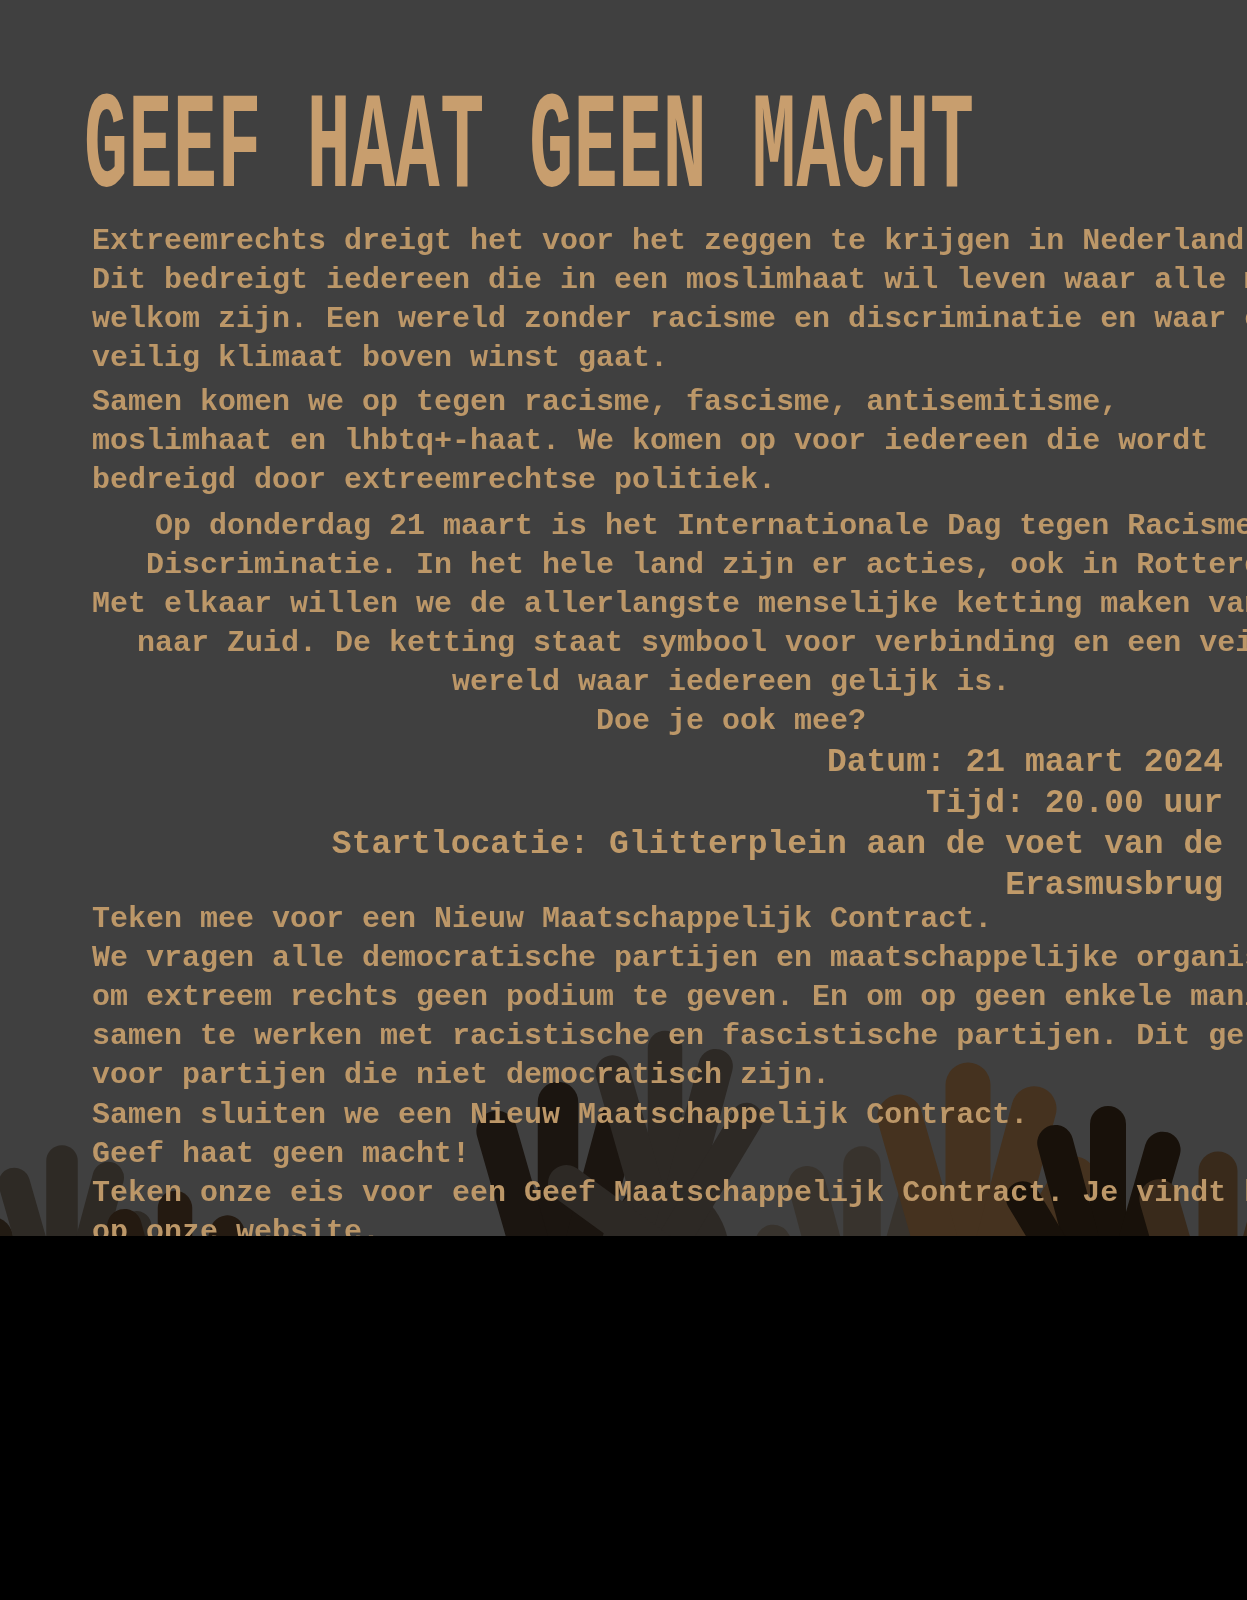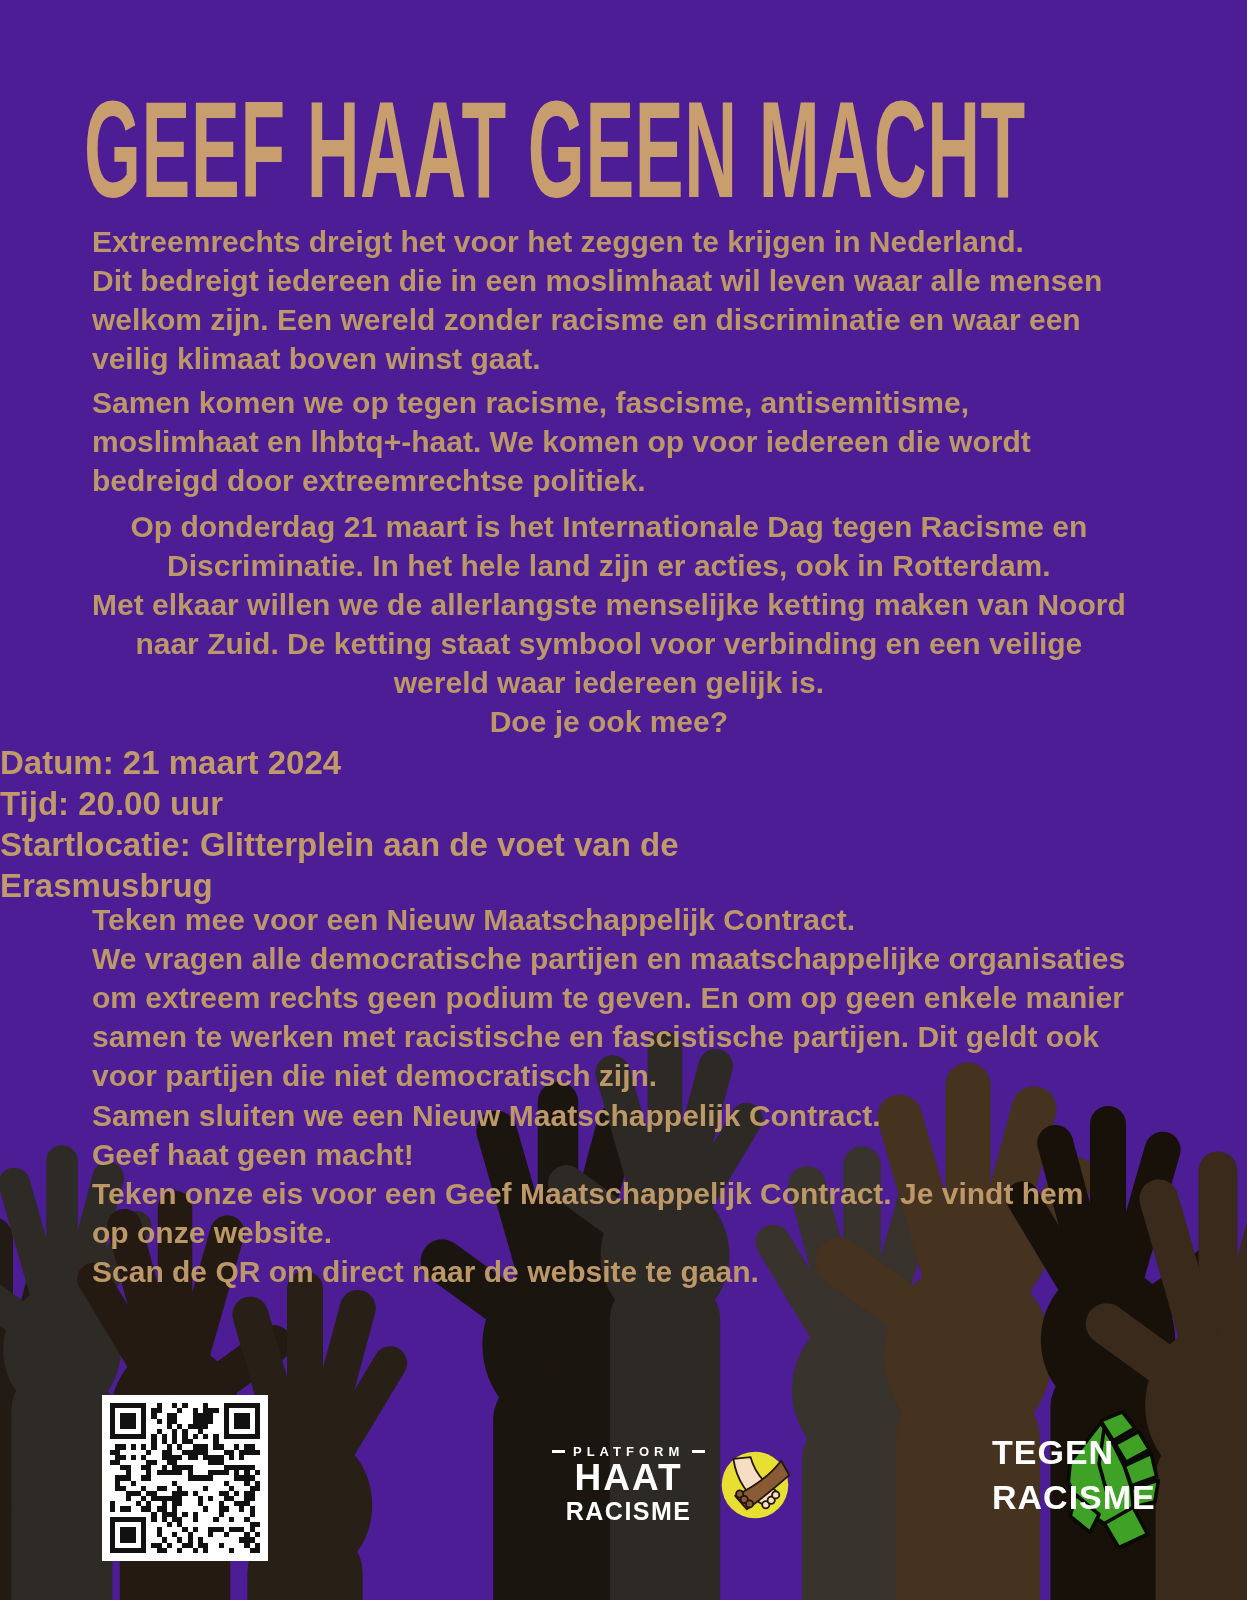--- a/index.html
+++ b/index.html
@@ -1,37 +1,37 @@
 <!DOCTYPE html>
 <html><head>
 <meta charset="utf-8">
 <style>
   html,body{margin:0;padding:0;background:#000;}
   .poster{
-    position:relative;width:1247px;height:1600px;overflow:hidden;
-    background:#4c1d95;font-family:Liberation Sans, sans-serif;
+    position:relative;width:1247px;height:1236px;overflow:hidden;
+    background:#404040;font-family:Liberation Mono, monospace;
   }
   .bg-hands{position:absolute;left:0;top:0;width:1247px;height:1600px;z-index:0;}
   .title{
     position:absolute;left:84px;top:82px;z-index:2;
     color:#c89e6e;font-weight:bold;font-size:122px;line-height:1;
     white-space:pre;letter-spacing:1px;
     transform:scale(0.60,1.12);transform-origin:left top;
   }
   .para{
     position:absolute;left:92px;z-index:2;
     color:#bc9768;font-weight:bold;font-size:30px;line-height:39px;white-space:pre;
   }
   #p1{top:222px;}
   #p2{top:383px;}
   #p3{top:507px;text-align:center;}
   #p4{top:900px;}
   #p5{top:1096px;}
   .event{
-    position:absolute;left:0;right:24px;top:742px;z-index:2;text-align:left;
+    position:absolute;left:0;right:24px;top:742px;z-index:2;text-align:right;
     color:#c09a69;font-weight:bold;font-size:33px;line-height:41px;white-space:pre;
   }
   .qr-box{
     position:absolute;left:102px;top:1395px;width:166px;height:166px;z-index:3;
     background:#ffffff;display:flex;align-items:center;justify-content:center;
   }
   
   .stoplogo{position:absolute;left:552px;top:1444px;z-index:3;display:flex;align-items:center;gap:14px;}
   .stoplogo-text{color:#fff;text-align:center;}
   .platform-row{display:flex;align-items:center;justify-content:center;gap:8px;

